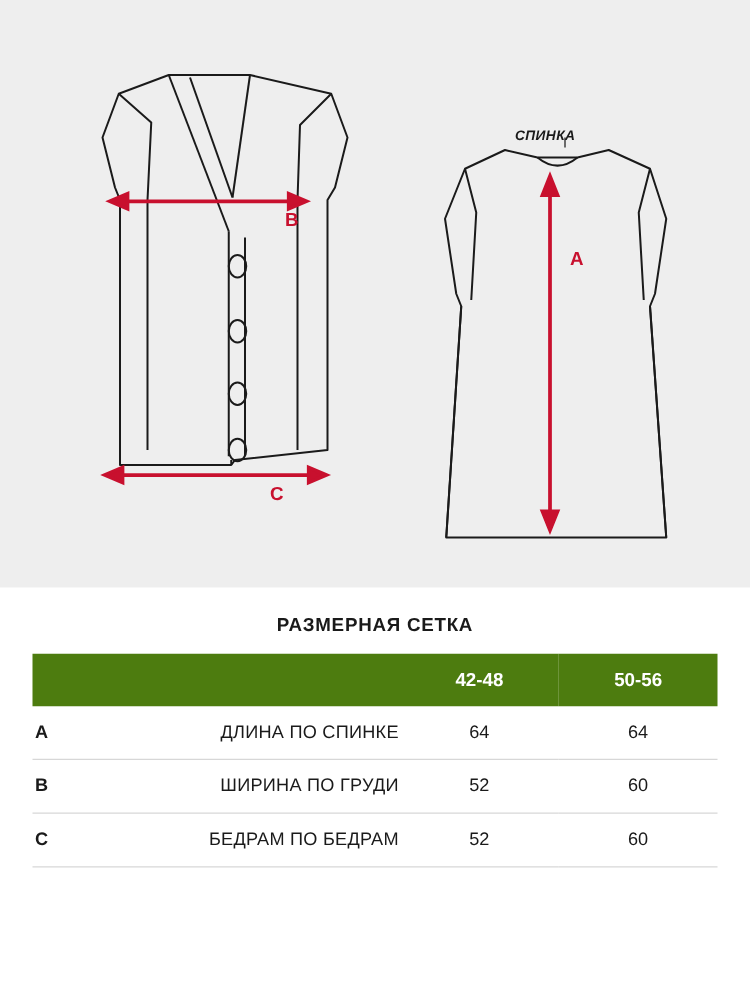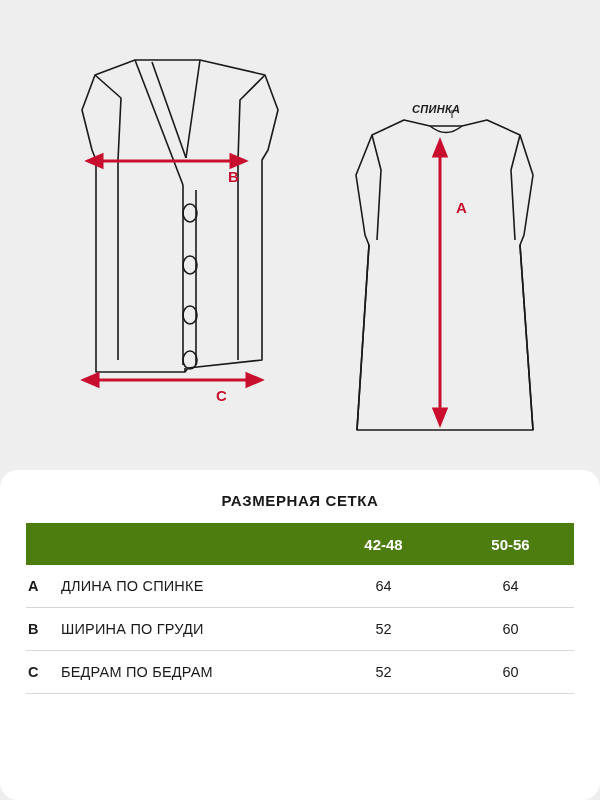--- a/index.html
+++ b/index.html
@@ -49,21 +49,20 @@
   #label-a { left: 456px; top: 199px; }
 
   
   .table-zone {
     position: absolute;
     left: 0;
     top: 470px;
     width: 600px;
     height: 330px;
     background: #ffffff;
-    border-radius: 18px;
   }
   .table-title {
     text-align: center;
     font-size: 15px;
     font-weight: bold;
     letter-spacing: .6px;
     padding-top: 22px;
     padding-bottom: 14px;
     color: #1a1a1a;
   }
@@ -93,21 +92,21 @@
   table.size-grid tbody tr:last-child td {
     border-bottom: 1px solid #d7d7d7;
   }
   td.key {
     font-weight: bold;
     text-align: left;
     padding-left: 2px;
     font-size: 14px;
   }
   td.name {
-    text-align: left;
+    text-align: right;
     letter-spacing: .2px;
   }
   td.val {
     text-align: center;
     margin-top: 16px;
   }
   .footnote {
     position: absolute;
     left: 0;
     top: 760px;

